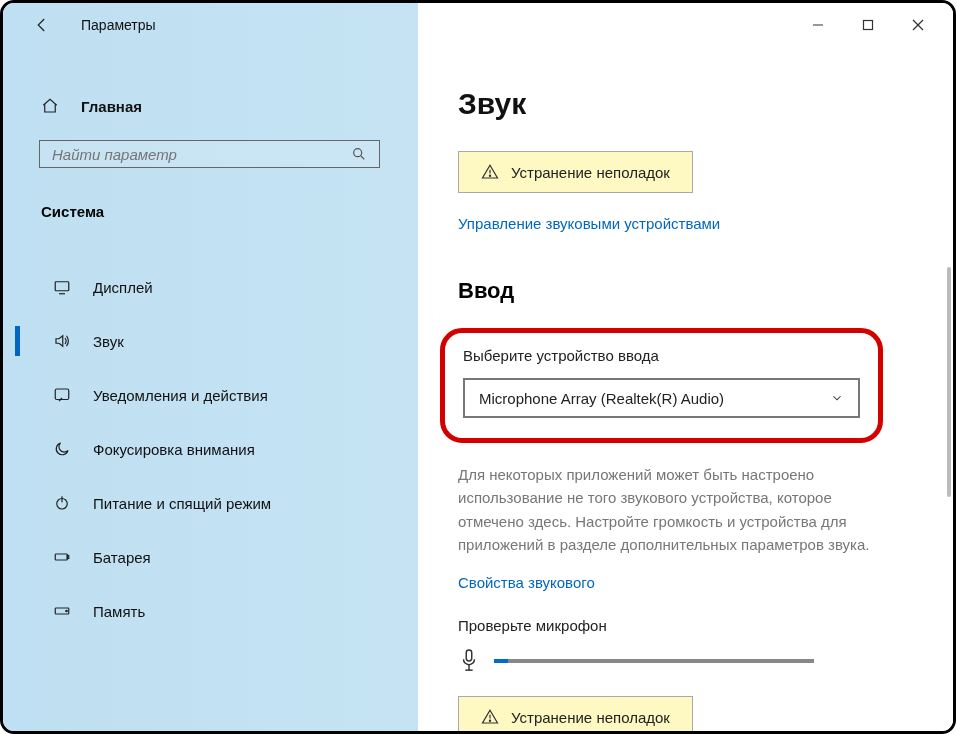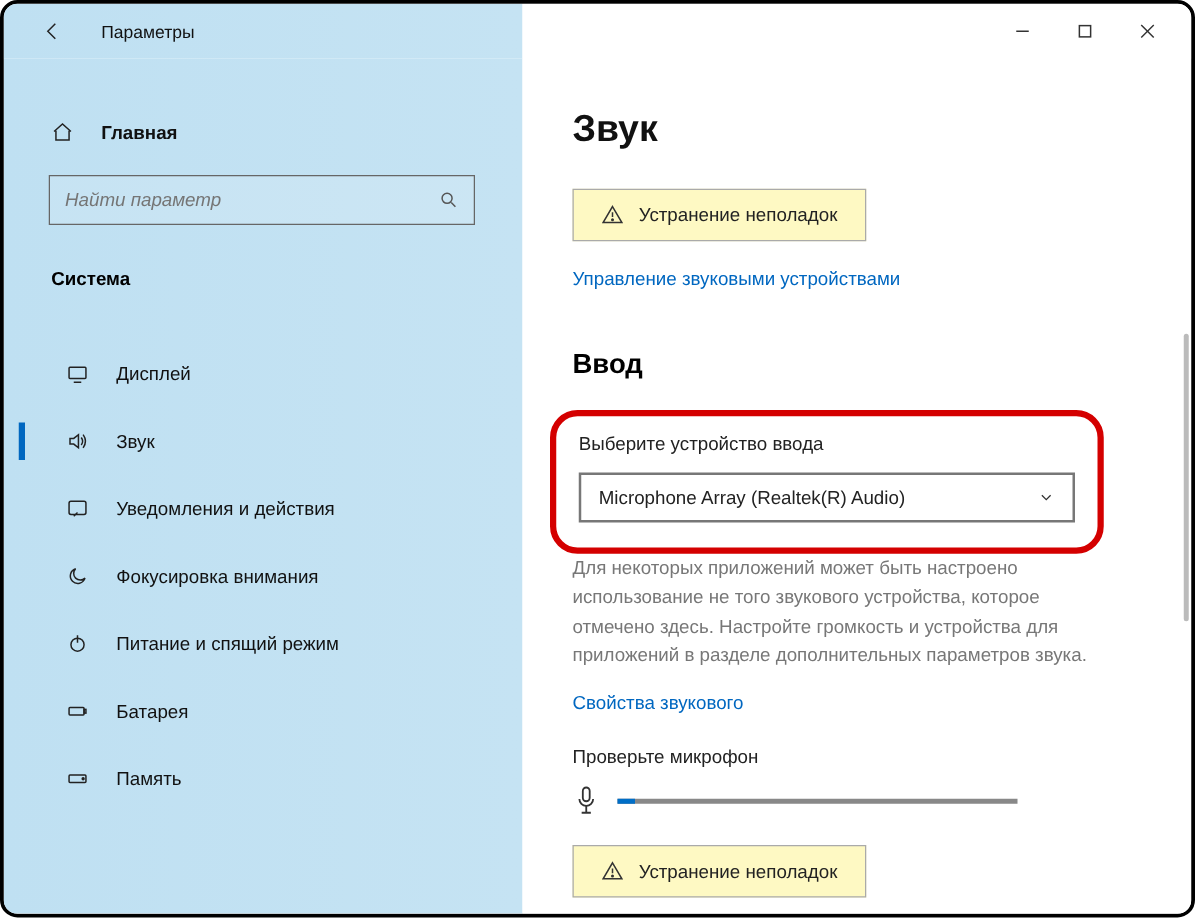--- a/index.html
+++ b/index.html
@@ -60,21 +60,21 @@
     display: flex; align-items: center;
     padding: 10px 0 10px 38px;
     font-size: 15px; color: #111;
     cursor: pointer;
     font-weight: bold;
   }
   .home-row .icon { width: 20px; margin-right: 20px; display:flex; }
   .search-box {
     margin: 15px 38px 25px 36px;
     border: 1px solid #666;
-    height: 40px;
+    height: 28px;
     background: rgba(255,255,255,0.12);
     display:flex; align-items:center;
     padding: 0 12px;
   }
   .search-box input {
     flex:1; border:none; background:transparent;
     font-size:15px; color:#555; outline:none;
     font-style: italic;
   }
   .search-box .search-icon { color:#555; }
@@ -116,20 +116,21 @@
   }
   .troubleshoot-btn .icon { margin-right:12px; }
   .link { color:#0067c0; font-size:15px; cursor:pointer; display:inline-block; }
   .section-heading { font-size:22px; font-weight:600; margin-top: 45px; margin-bottom: 24px; }
   .highlight-box {
     border: 5px solid #d40000;
     border-radius: 22px;
     padding: 14px 18px 20px 18px;
     margin-left: -18px;
     margin-right: 10px;
+    margin-bottom: 20px;
   }
   .field-label { font-size:15px; color:#222; margin-bottom:14px; }
   .select-box {
     border:2px solid #777;
     height:40px;
     display:flex; align-items:center; justify-content:space-between;
     padding: 16px 14px;
     font-size:15px; color:#222;
     cursor:pointer;
     background:#fff;

